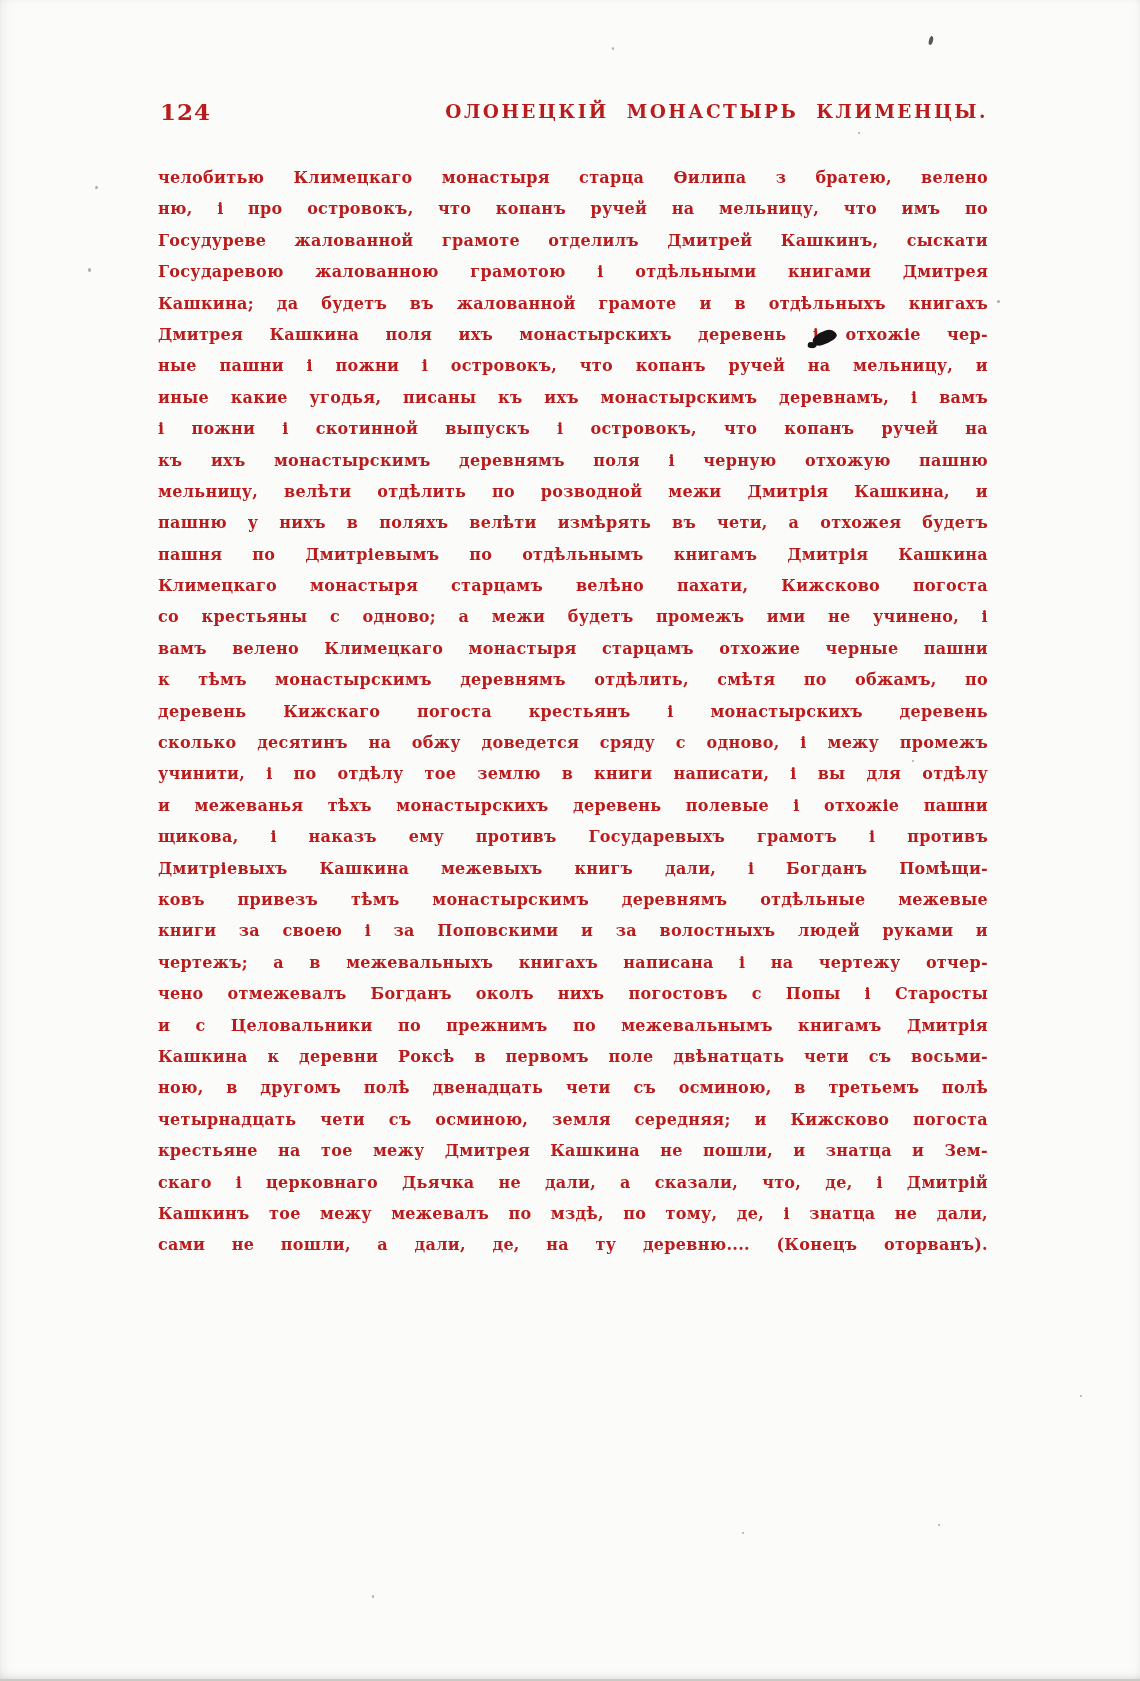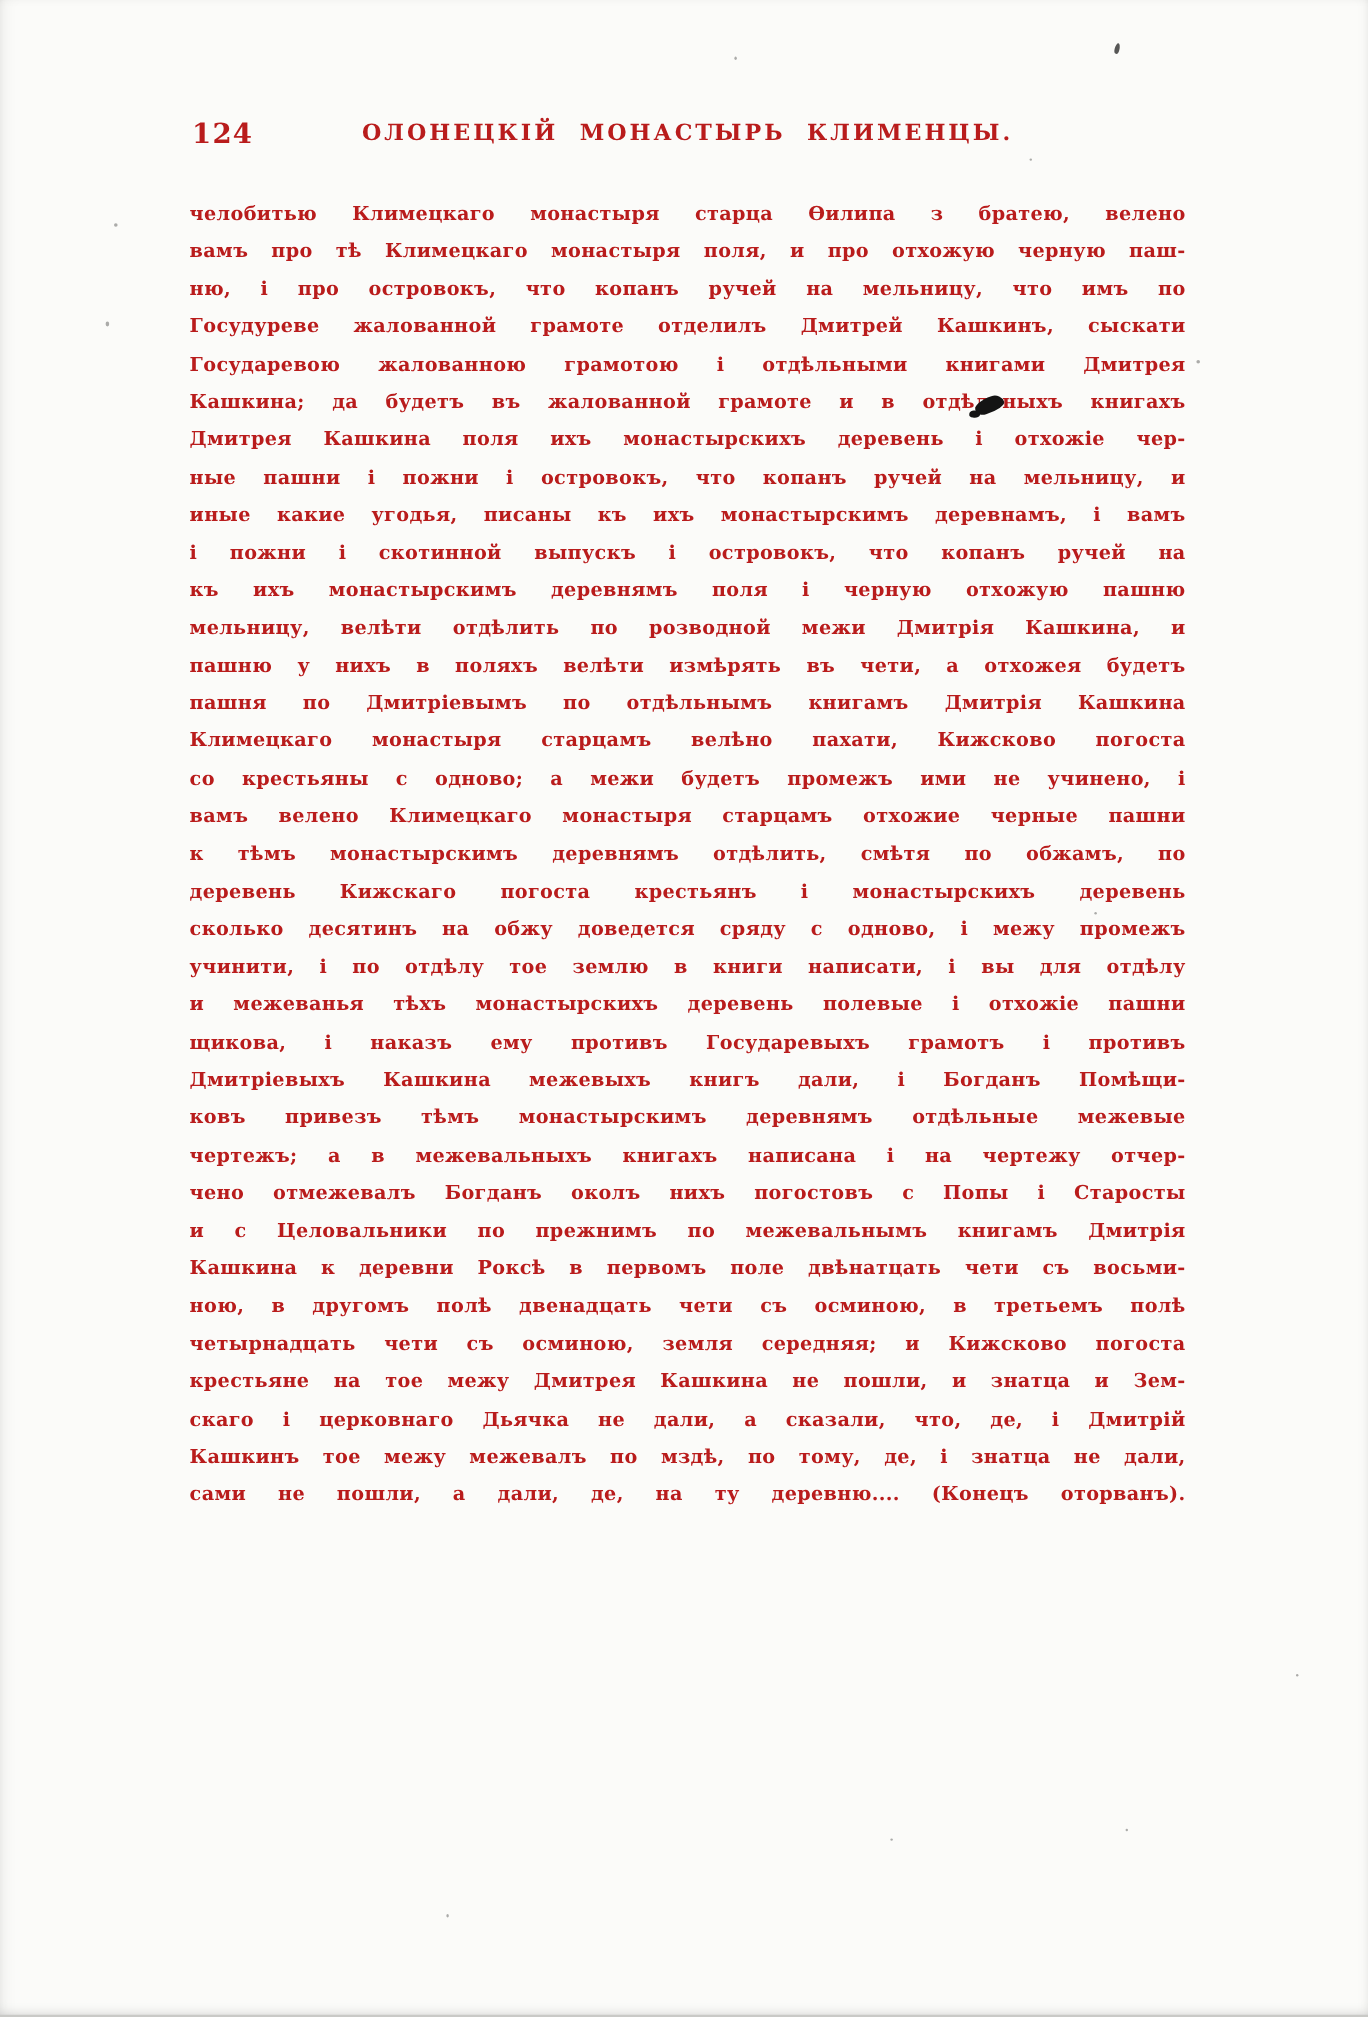--- a/index.html
+++ b/index.html
@@ -34,21 +34,21 @@
     top: 0;
     font-size: 23px;
     font-weight: 700;
     letter-spacing: 1px;
   }
   .head-title {
     position: absolute;
     left: 0;
     top: 3px;
     width: 100%;
-    text-align: center;
+    text-align: right;
     font-size: 18.5px;
     font-weight: 700;
     letter-spacing: 2.5px;
     word-spacing: 9px;
     white-space: nowrap;
   }
   .text-block {
     position: absolute;
     left: 158px;
     top: 162px;
@@ -117,21 +117,20 @@
 
 <div class="page">
 
   <div class="running-head">
     <span class="pageno">124</span>
     <span class="head-title">ОЛОНЕЦКІЙ МОНАСТЫРЬ КЛИМЕНЦЫ.</span>
   </div>
 
   <div class="text-block" id="body-text">
       <div class="line">челобитью Климецкаго монастыря старца Ѳилипа з братею, велено</div>
-      <div class="line">вамъ про тѣ Климецкаго монастыря поля, и про отхожую черную паш-</div>
       <div class="line">ню, і про островокъ, что копанъ ручей на мельницу, что имъ по</div>
       <div class="line">Госудуреве жалованной грамоте отделилъ Дмитрей Кашкинъ, сыскати</div>
       <div class="line">Государевою жалованною грамотою і отдѣльными книгами Дмитрея</div>
       <div class="line">Кашкина; да будетъ въ жалованной грамоте и в отдѣльныхъ книгахъ</div>
       <div class="line">Дмитрея Кашкина поля ихъ монастырскихъ деревень і отхожіе чер-</div>
       <div class="line">ные пашни і пожни і островокъ, что копанъ ручей на мельницу, и</div>
       <div class="line">иные какие угодья, писаны къ ихъ монастырскимъ деревнамъ, і вамъ</div>
       <div class="line">і пожни і скотинной выпускъ і островокъ, что копанъ ручей на</div>
       <div class="line">къ ихъ монастырскимъ деревнямъ поля і черную отхожую пашню</div>
       <div class="line">мельницу, велѣти отдѣлить по розводной межи Дмитрія Кашкина, и</div>
@@ -141,20 +140,21 @@
       <div class="line">со крестьяны с одново; а межи будетъ промежъ ими не учинено, і</div>
       <div class="line">вамъ велено Климецкаго монастыря старцамъ отхожие черные пашни</div>
       <div class="line">к тѣмъ монастырскимъ деревнямъ отдѣлить, смѣтя по обжамъ, по</div>
       <div class="line">деревень Кижскаго погоста крестьянъ і монастырскихъ деревень</div>
       <div class="line">сколько десятинъ на обжу доведется сряду с одново, і межу промежъ</div>
       <div class="line">учинити, і по отдѣлу тое землю в книги написати, і вы для отдѣлу</div>
       <div class="line">и межеванья тѣхъ монастырскихъ деревень полевые і отхожіе пашни</div>
       <div class="line">щикова, і наказъ ему противъ Государевыхъ грамотъ і противъ</div>
       <div class="line">Дмитріевыхъ Кашкина межевыхъ книгъ дали, і Богданъ Помѣщи-</div>
       <div class="line">ковъ привезъ тѣмъ монастырскимъ деревнямъ отдѣльные межевые</div>
+      <div class="line">книги за своею і за Поповскими и за волостныхъ людей руками и</div>
       <div class="line">чертежъ; а в межевальныхъ книгахъ написана і на чертежу отчер-</div>
       <div class="line">чено отмежевалъ Богданъ околъ нихъ погостовъ с Попы і Старосты</div>
       <div class="line">и с Целовальники по прежнимъ по межевальнымъ книгамъ Дмитрія</div>
       <div class="line">Кашкина к деревни Роксѣ в первомъ поле двѣнатцать чети съ восьми-</div>
       <div class="line">ною, в другомъ полѣ двенадцать чети съ осминою, в третьемъ полѣ</div>
       <div class="line">четырнадцать чети съ осминою, земля середняя; и Кижсково погоста</div>
       <div class="line">крестьяне на тое межу Дмитрея Кашкина не пошли, и знатца и Зем-</div>
       <div class="line">скаго і церковнаго Дьячка не дали, а сказали, что, де, і Дмитрій</div>
       <div class="line">Кашкинъ тое межу межевалъ по мздѣ, по тому, де, і знатца не дали,</div>
       <div class="line">сами не пошли, а дали, де, на ту деревню.... (Конецъ оторванъ).</div>

